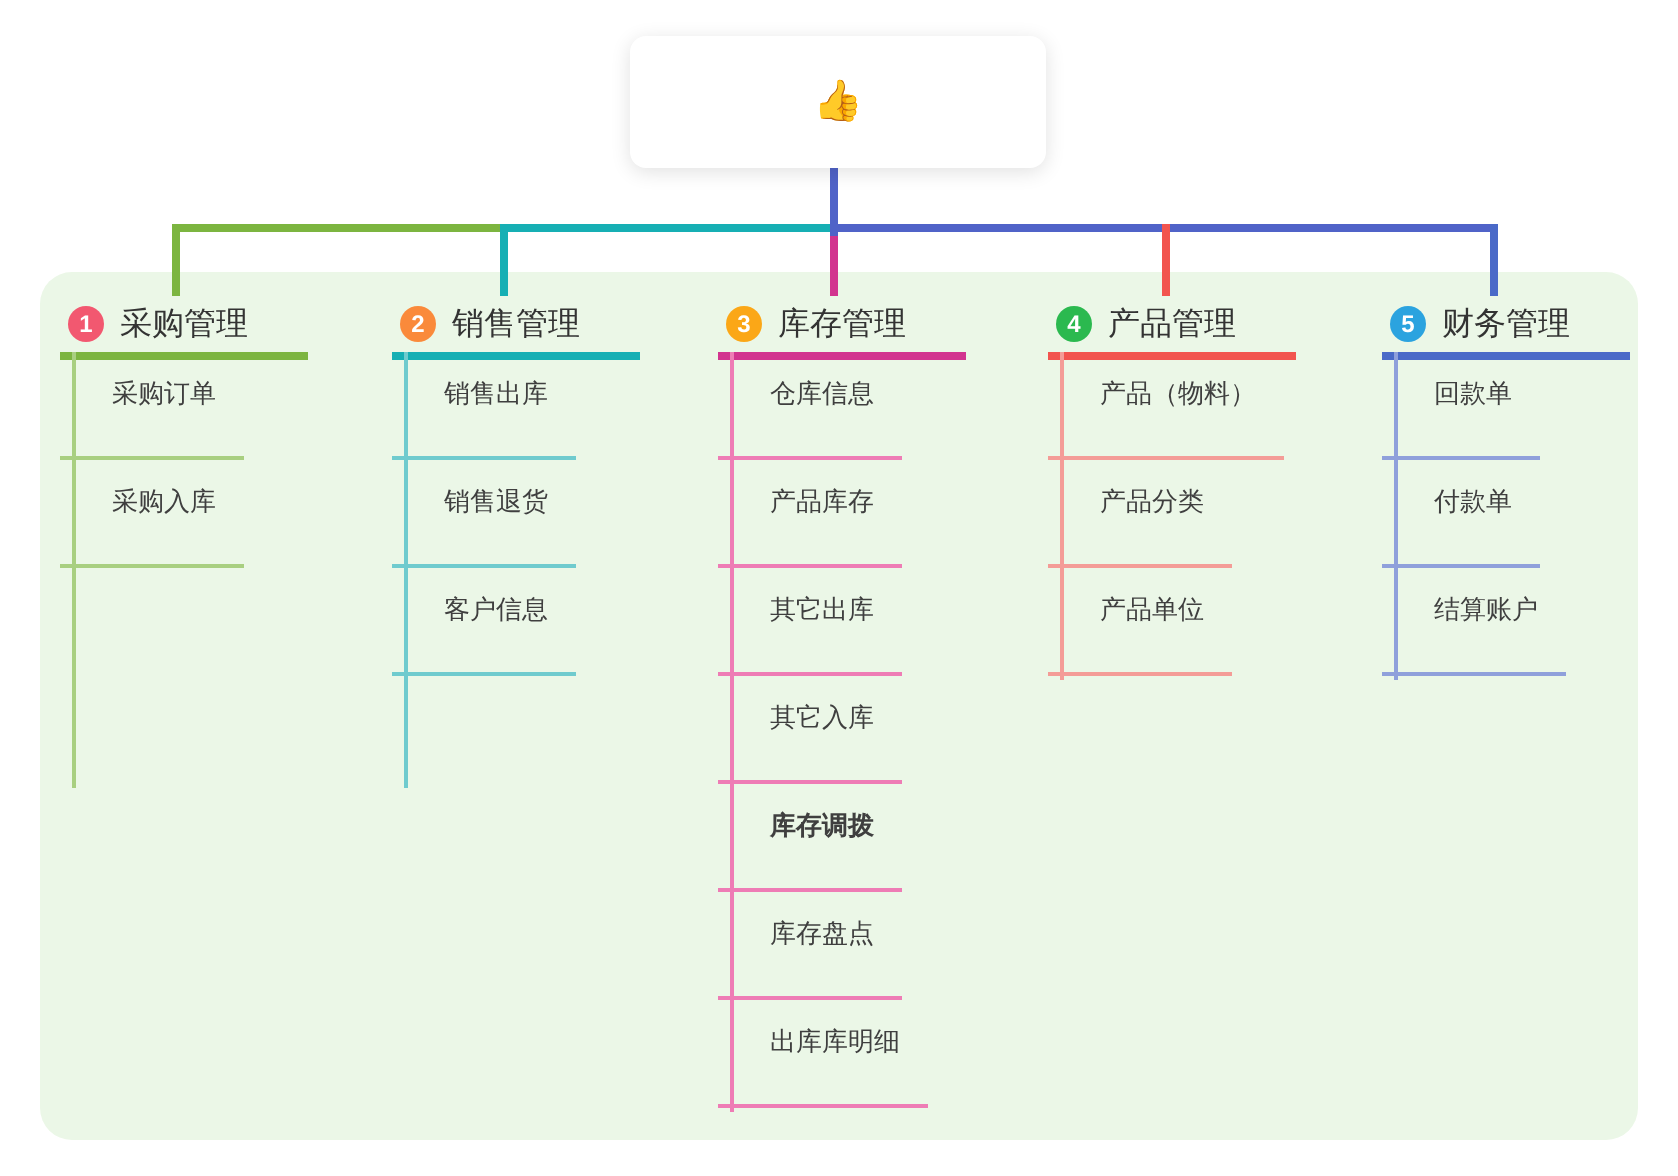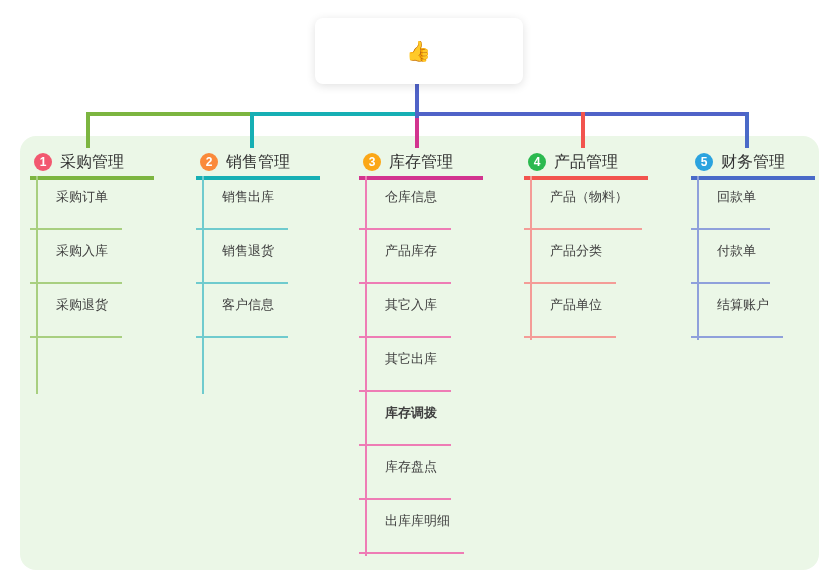--- a/index.html
+++ b/index.html
@@ -54,23 +54,20 @@
       <span class="branch-title">采购管理</span>
     </div>
     <div class="spine" style="background: rgb(168, 207, 128); top: 28px; height: 218px;"></div>
     <div class="children">
           <div class="child-row" style="border-bottom-color: rgb(168, 207, 128);">
             <span class="child-label">采购订单</span>
           </div>
           <div class="child-row" style="border-bottom-color: rgb(168, 207, 128);">
             <span class="child-label">采购入库</span>
           </div>
-          <div class="child-row" style="border-bottom-color: rgb(168, 207, 128);">
-            <span class="child-label">采购退货</span>
-          </div>
         </div>
   </div>
 
   <div class="branch" style="left: 196px; top: 148px;">
     <div class="branch-header" style="border-bottom-color: rgb(22, 175, 180);">
       <span class="badge" style="background: rgb(250, 138, 59);">2</span>
       <span class="branch-title">销售管理</span>
     </div>
     <div class="spine" style="background: rgb(111, 203, 206); top: 28px; height: 218px;"></div>
     <div class="children">
@@ -93,24 +90,24 @@
     </div>
     <div class="spine" style="background: rgb(238, 124, 181); top: 28px; height: 380px;"></div>
     <div class="children">
           <div class="child-row" style="border-bottom-color: rgb(238, 124, 181);">
             <span class="child-label">仓库信息</span>
           </div>
           <div class="child-row" style="border-bottom-color: rgb(238, 124, 181);">
             <span class="child-label">产品库存</span>
           </div>
           <div class="child-row" style="border-bottom-color: rgb(238, 124, 181);">
-            <span class="child-label">其它入库</span>
+            <span class="child-label">其它出库</span>
           </div>
           <div class="child-row" style="border-bottom-color: rgb(238, 124, 181);">
-            <span class="child-label">其它出库</span>
+            <span class="child-label">其它入库</span>
           </div>
           <div class="child-row" style="border-bottom-color: rgb(238, 124, 181); font-weight: bold;">
             <span class="child-label">库存调拨</span>
           </div>
           <div class="child-row" style="border-bottom-color: rgb(238, 124, 181);">
             <span class="child-label">库存盘点</span>
           </div>
           <div class="child-row" style="border-bottom-color: rgb(238, 124, 181);">
             <span class="child-label">出库库明细</span>
           </div>

